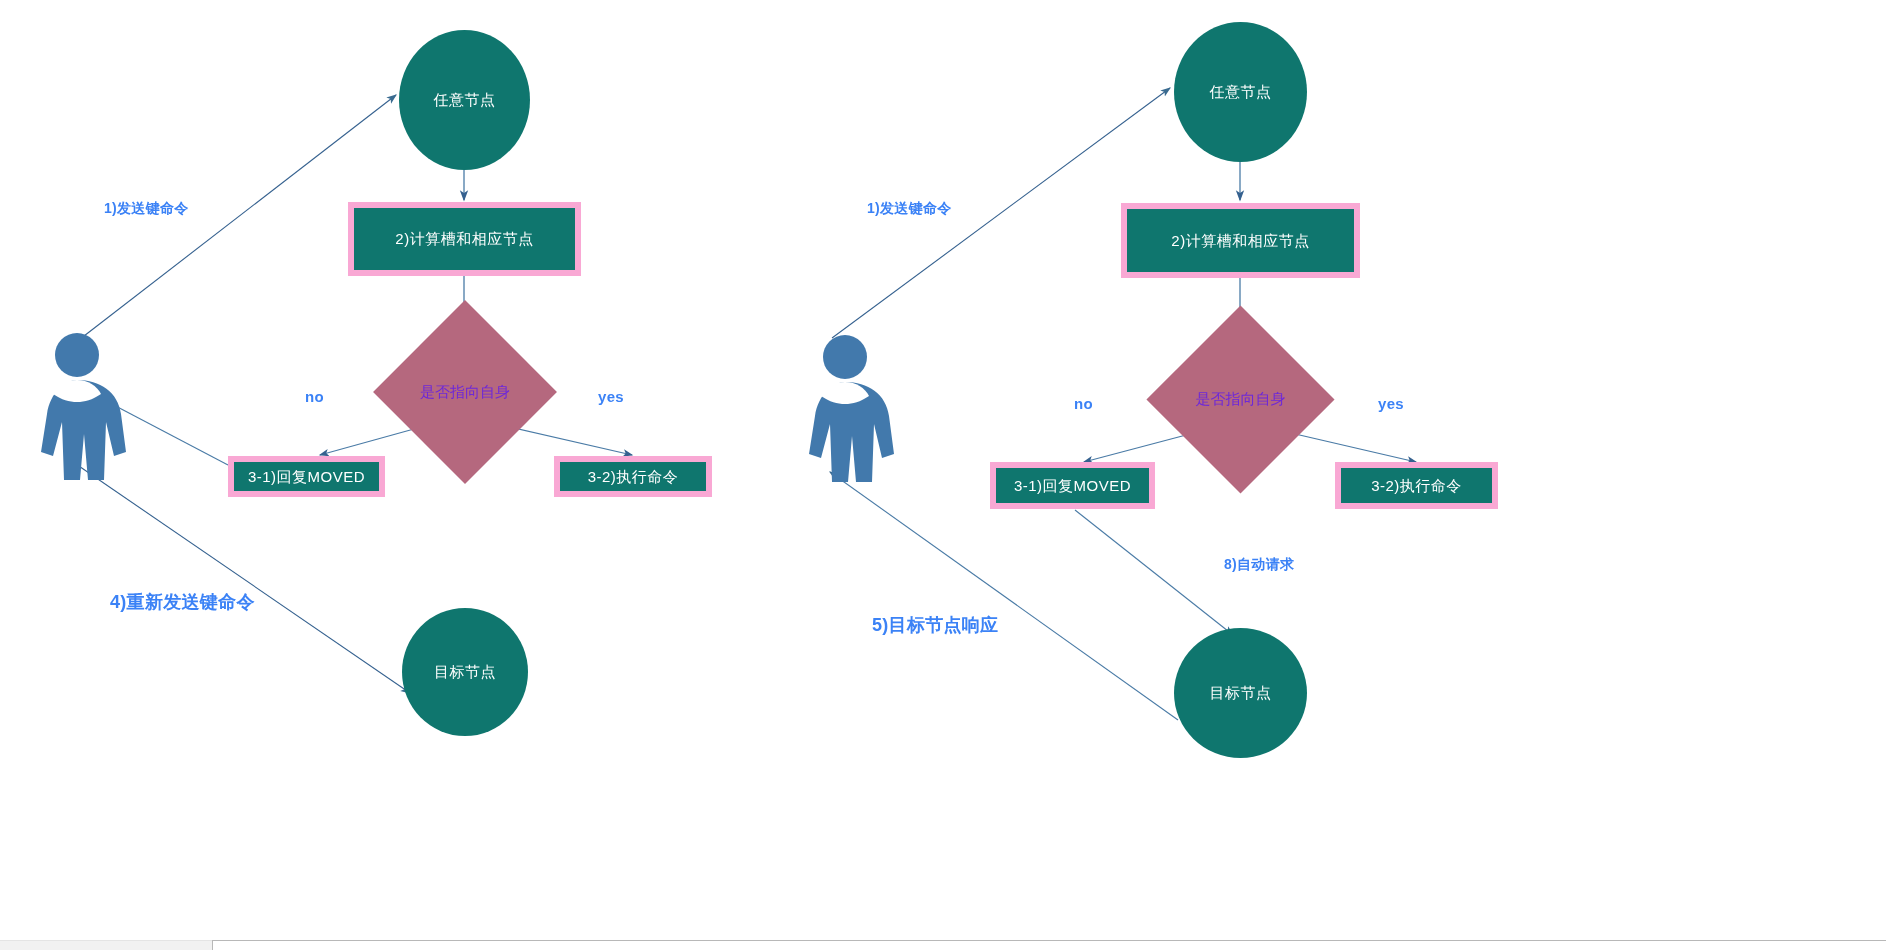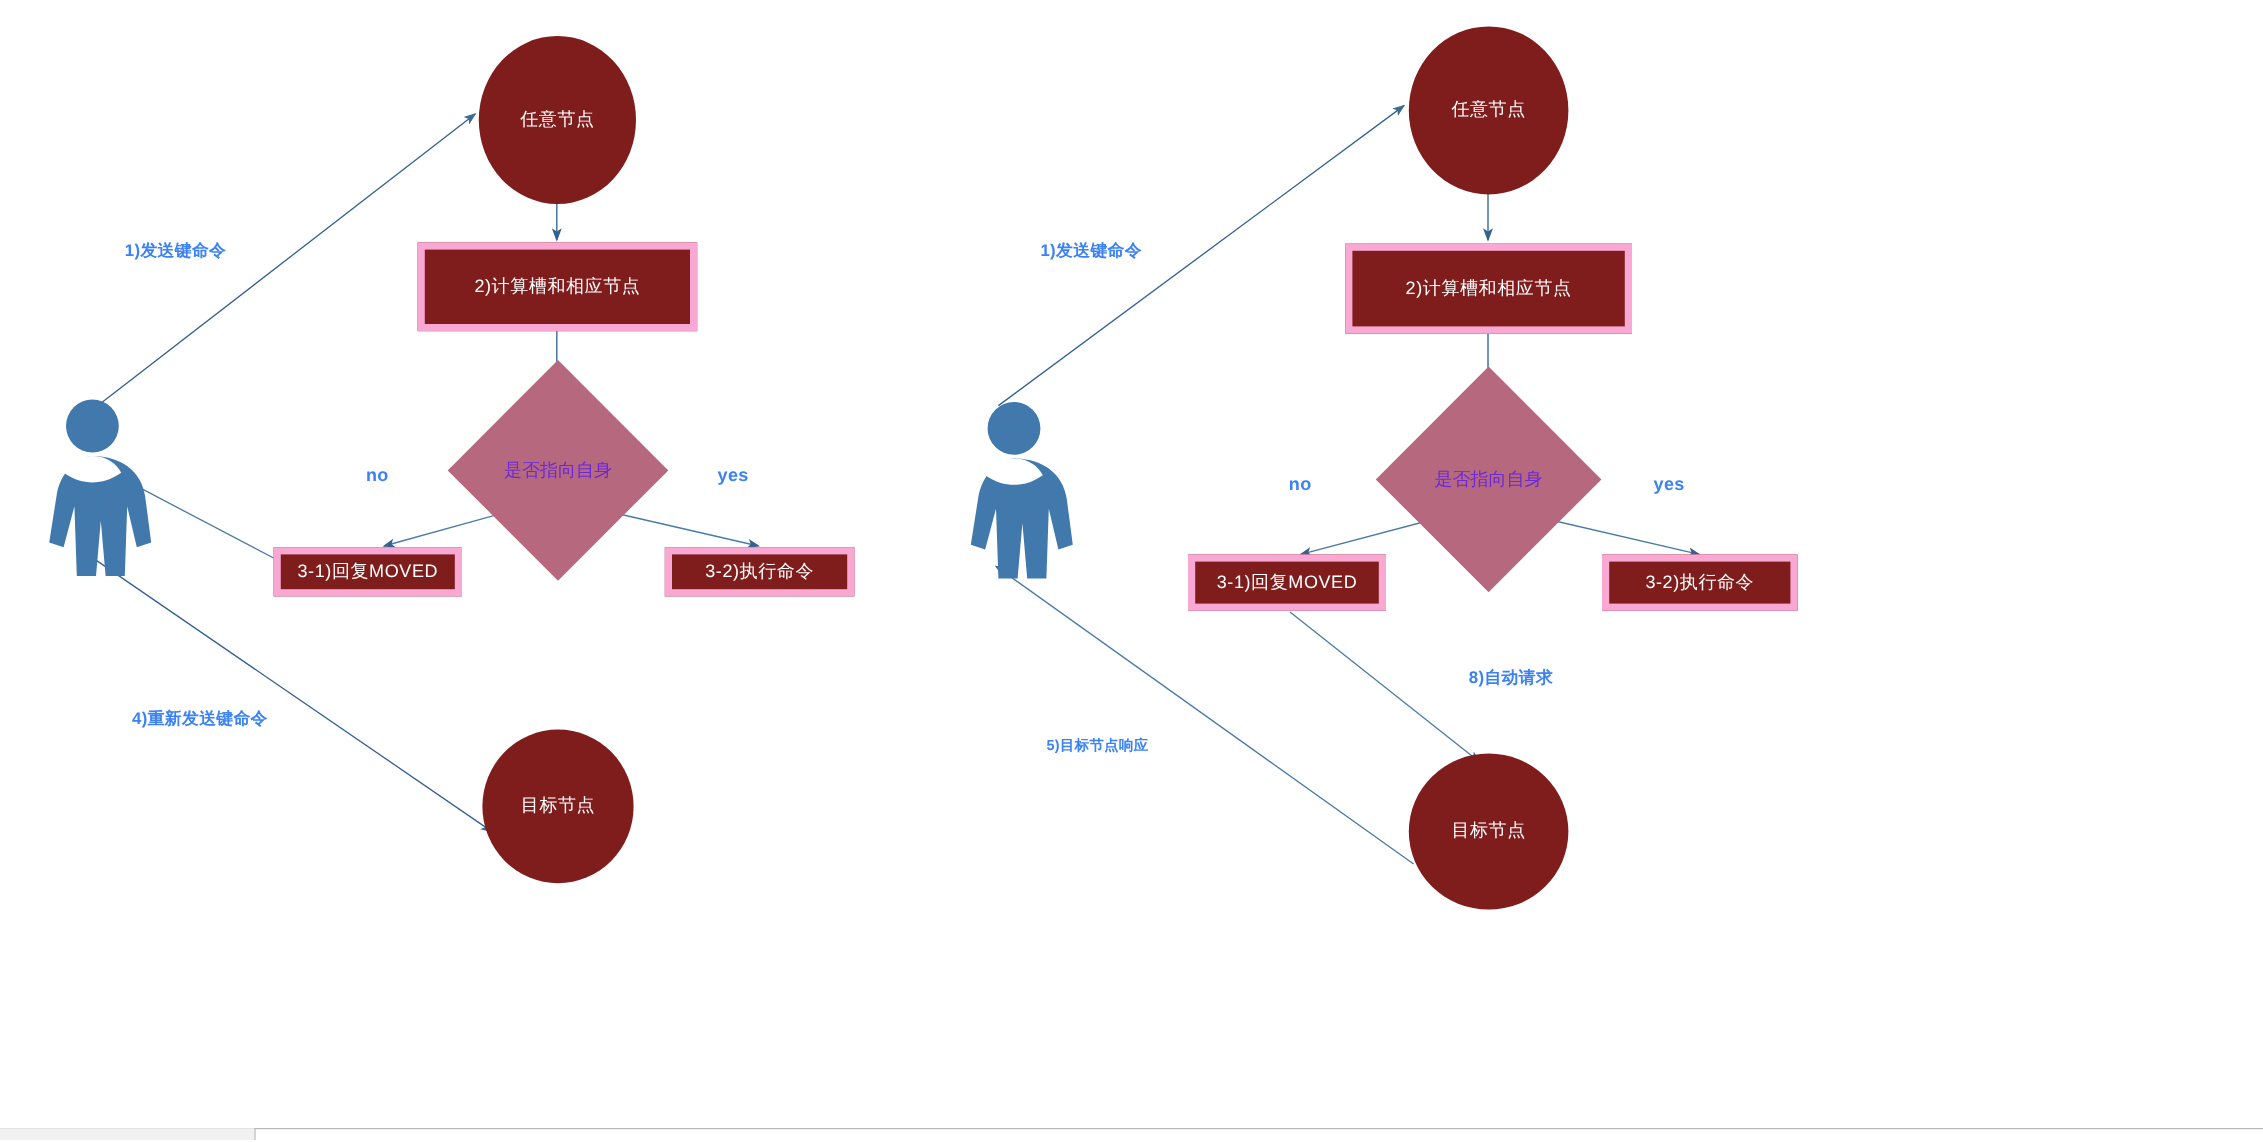--- a/index.html
+++ b/index.html
@@ -24,21 +24,21 @@
   svg.edges {
     position: absolute;
     left: 0;
     top: 0;
     width: 1886px;
     height: 938px;
     pointer-events: none;
   }
   .node {
     position: absolute;
-    background: #7f1d1d;
+    background: #0f766e;
     color: #ffffff;
     display: flex;
     align-items: center;
     justify-content: center;
     text-align: center;
     font-weight: 400;
     letter-spacing: 0.5px;
     box-sizing: border-box;
     line-height: 1.2;
   }
@@ -182,21 +182,21 @@
                L 19,122
                L 25,84
                C 28,62 44,50 55,50 Z" fill="#4279ac"></path>
       <path d="M55,50 C 44,50 35,56 31,64 C 40,70 47,72 55,72 C 63,72 70,70 79,64 C 75,56 66,50 55,50 Z" fill="#ffffff"></path>
     </svg>
   </div>
 
   <div class="edge-label" style="left:104px; top:200px; font-size:14px;">1)发送键命令</div>
   <div class="edge-label small" style="left:305px; top:388px; font-size:15px;">no</div>
   <div class="edge-label small" style="left:598px; top:388px; font-size:15px;">yes</div>
-  <div class="edge-label" style="left:110px; top:590px; font-size:14px;">4)重新发送键命令</div>
+  <div class="edge-label" style="left:110px; top:590px; font-size:18px;">4)重新发送键命令</div>
 
   <div class="node ellipse" style="left:1174px; top:22px; width:133px; height:140px; font-size:15px;">任意节点</div>
 
   <div class="node rect" style="left:1121px; top:203px; width:239px; height:75px; font-size:15px;">2)计算槽和相应节点</div>
 
   <div class="diamond-wrap" style="left:1174px; top:333px; width:133px; height:133px;">
     <div class="diamond-shape"></div>
     <div class="diamond-label" style="font-size:15px;">是否指向自身</div>
   </div>
 
@@ -225,20 +225,20 @@
                L 25,84
                C 28,62 44,50 55,50 Z" fill="#4279ac"></path>
       <path d="M55,50 C 44,50 35,56 31,64 C 40,70 47,72 55,72 C 63,72 70,70 79,64 C 75,56 66,50 55,50 Z" fill="#ffffff"></path>
     </svg>
   </div>
 
   <div class="edge-label" style="left:867px; top:200px; font-size:14px;">1)发送键命令</div>
   <div class="edge-label small" style="left:1074px; top:395px; font-size:15px;">no</div>
   <div class="edge-label small" style="left:1378px; top:395px; font-size:15px;">yes</div>
   <div class="edge-label" style="left:1224px; top:556px; font-size:14px;">8)自动请求</div>
-  <div class="edge-label" style="left:872px; top:613px; font-size:12px;">5)目标节点响应</div>
+  <div class="edge-label" style="left:872px; top:613px; font-size:18px;">5)目标节点响应</div>
 
 </div>
 
 <div class="bottom-bar">
   <div class="track-left"></div>
   <div class="track-right"></div>
 </div>
 
 </body></html>

